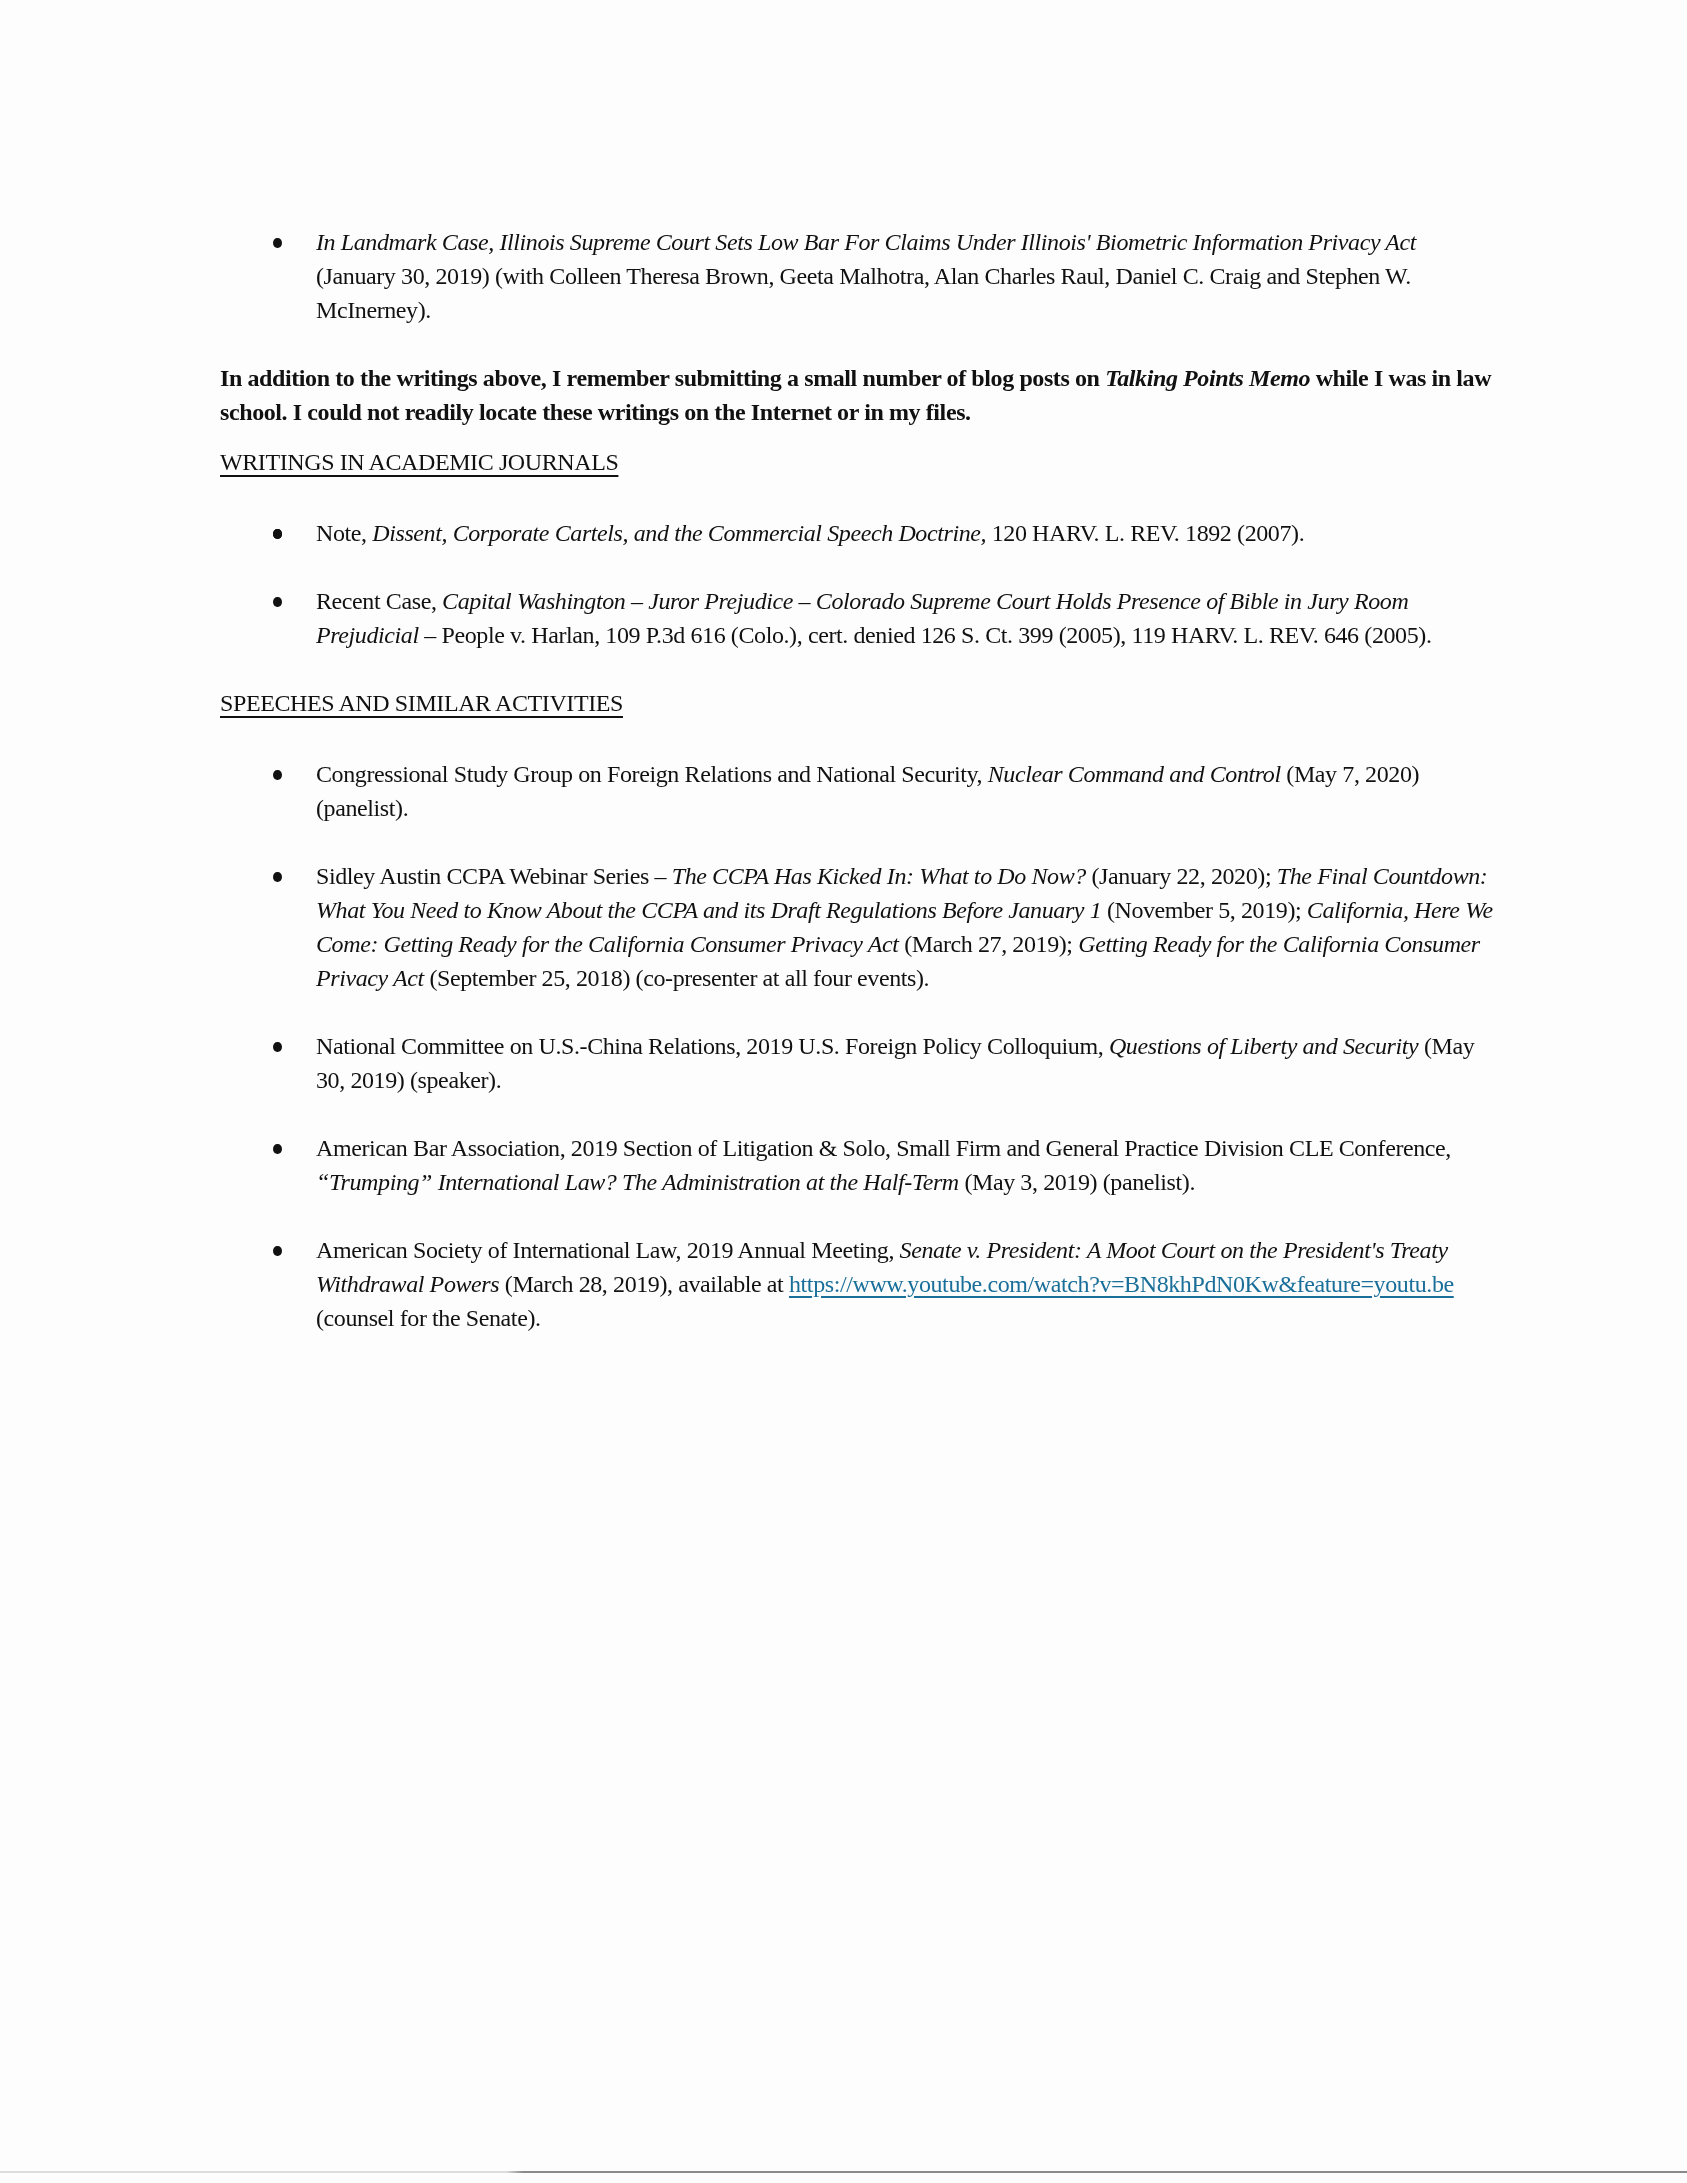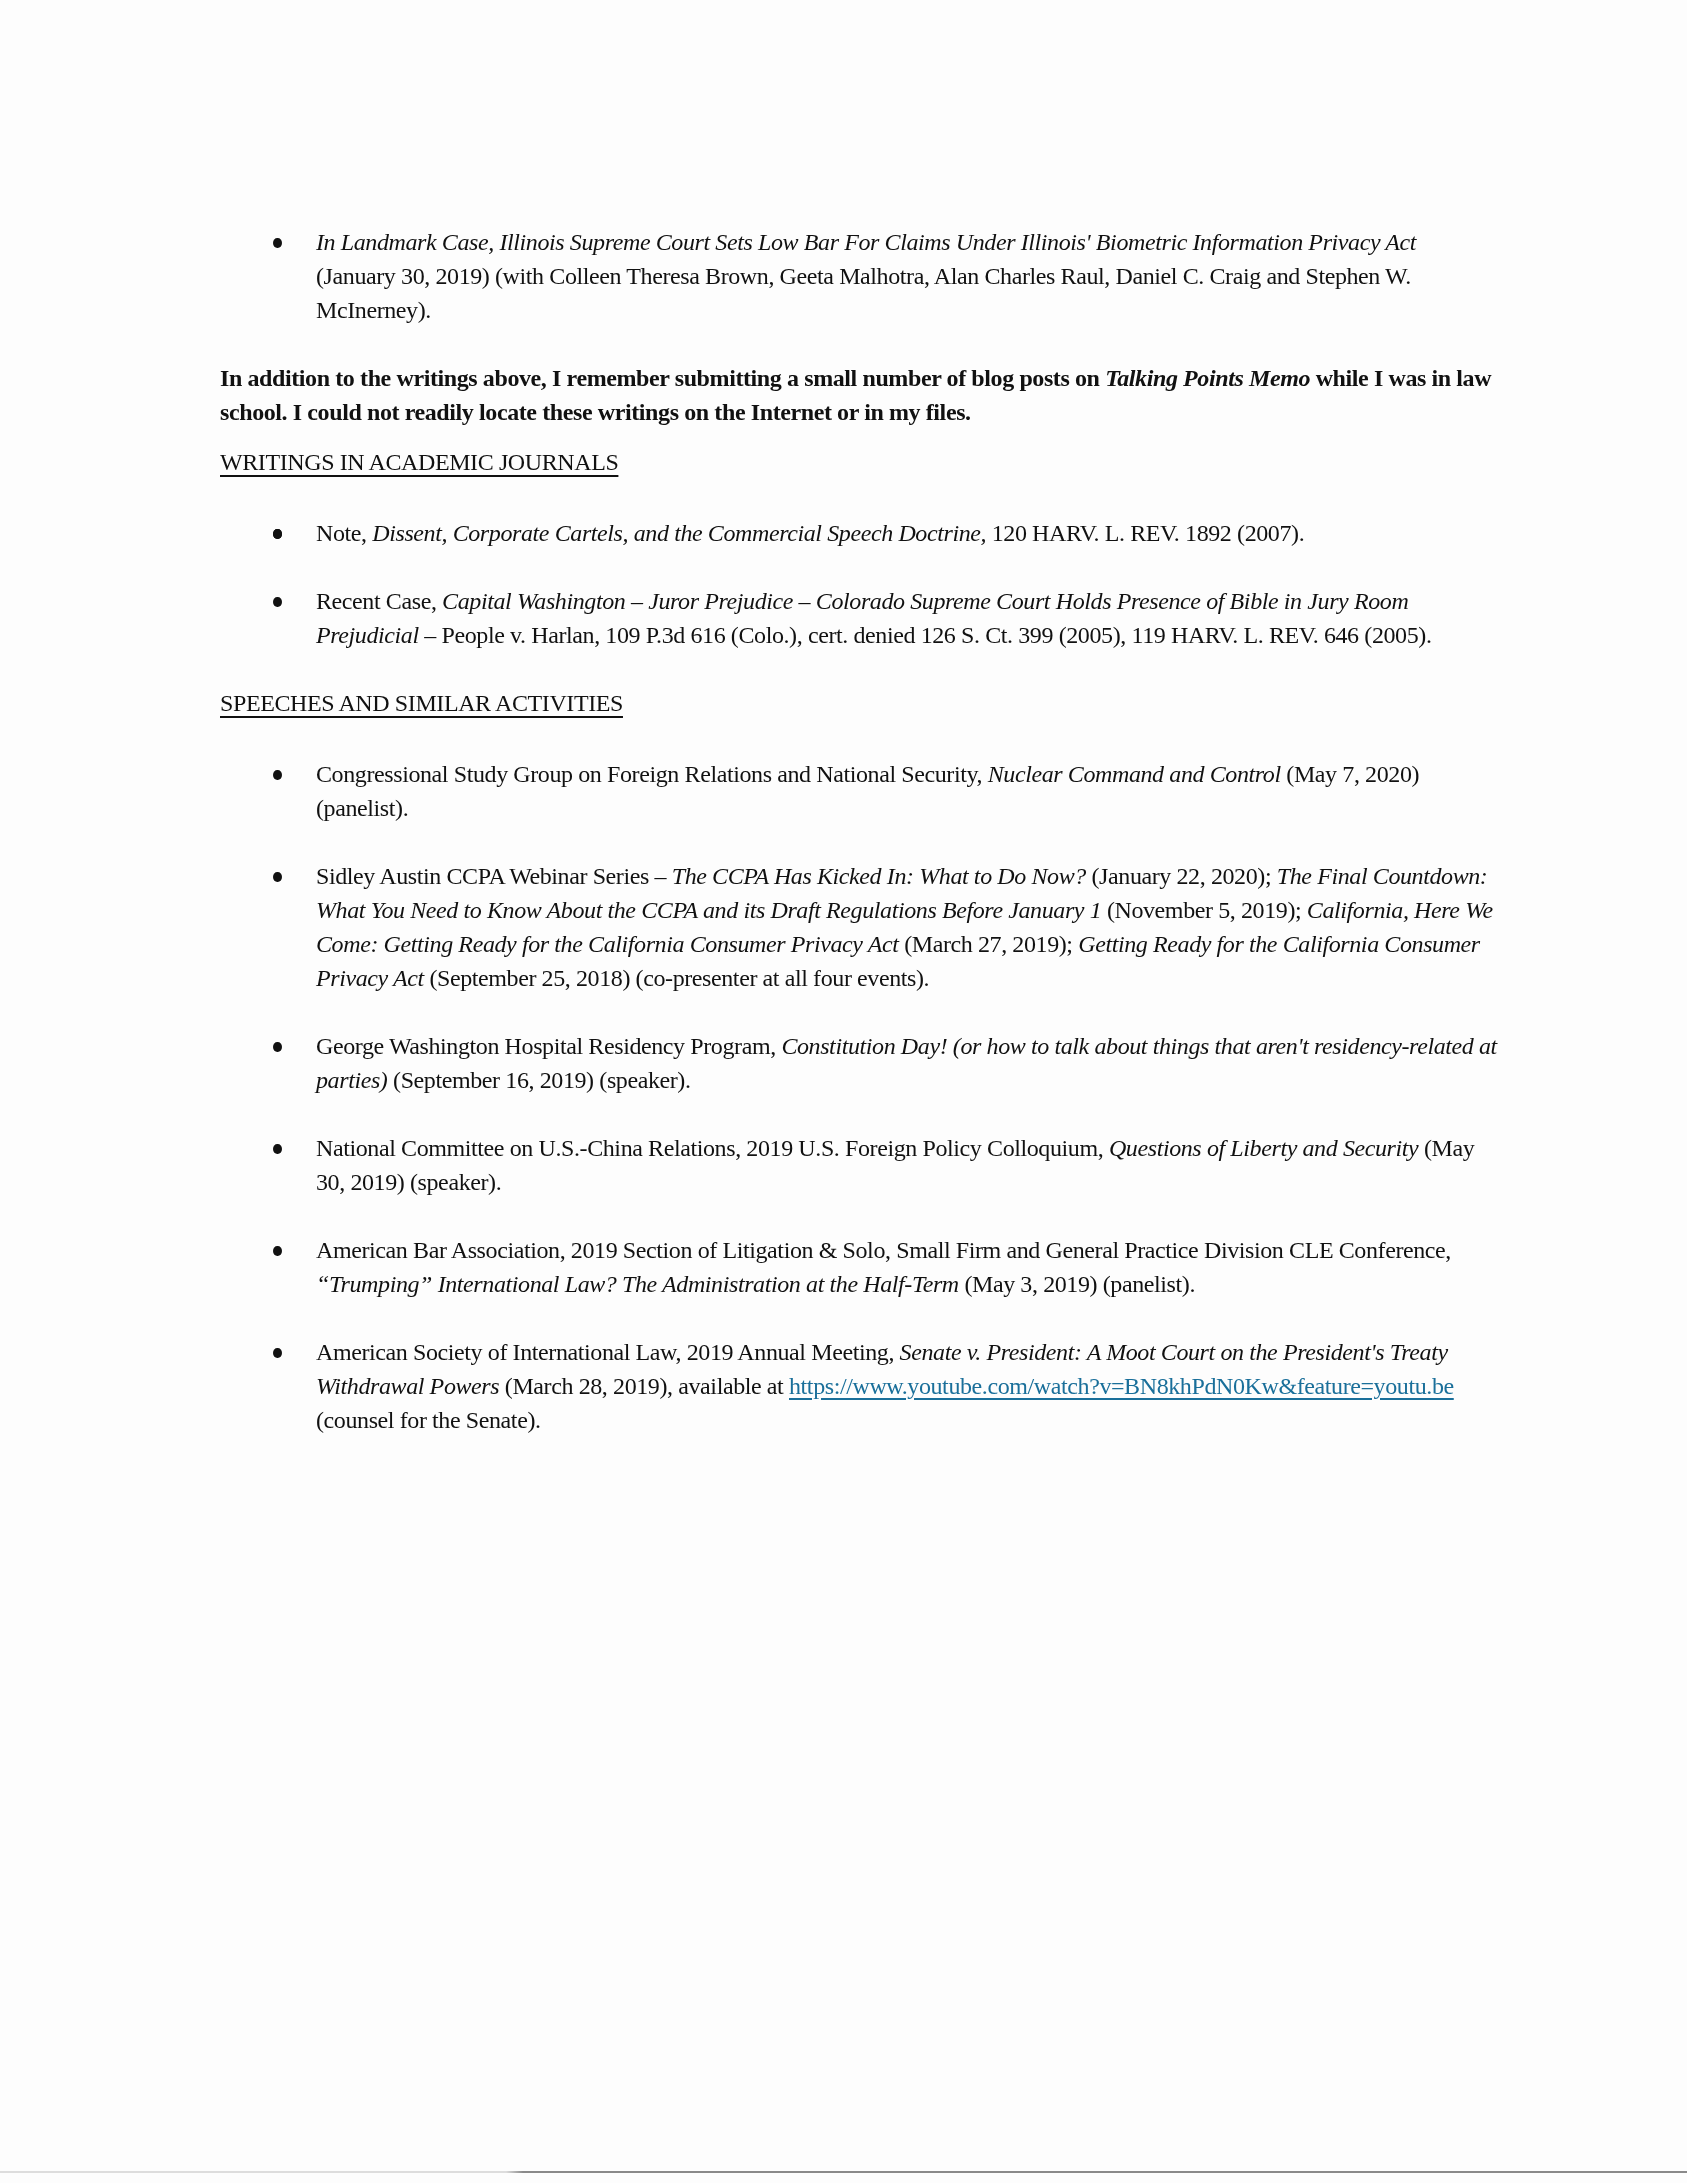--- a/index.html
+++ b/index.html
@@ -67,21 +67,20 @@
   <ul class="items">
       <li><span class="bullet"></span></li>
       <li><span class="bullet"></span><span><span>Note, </span><i>Dissent, Corporate Cartels, and the Commercial Speech Doctrine,</i><span> 120 HARV. L. REV. 1892 (2007).</span></span></li>
       <li><span class="bullet"></span><span><span>Recent Case, </span><i>Capital Washington – Juror Prejudice – Colorado Supreme Court Holds Presence of Bible in Jury Room Prejudicial</i><span> – People v. Harlan, 109 P.3d 616 (Colo.), cert. denied 126 S. Ct. 399 (2005), 119 HARV. L. REV. 646 (2005).</span></span></li>
     </ul>
 
   <div class="heading">SPEECHES AND SIMILAR ACTIVITIES</div>
   <ul class="items last">
       <li><span class="bullet"></span><span><span>Congressional Study Group on Foreign Relations and National Security, </span><i>Nuclear Command and Control</i><span> (May 7, 2020) (panelist).</span></span></li>
       <li><span class="bullet"></span><span><span>Sidley Austin CCPA Webinar Series – </span><i>The CCPA Has Kicked In:  What to Do Now?</i><span> (January 22, 2020); </span><i>The Final Countdown: What You Need to Know About the CCPA and its Draft Regulations Before January 1</i><span> (November 5, 2019); </span><i>California, Here We Come: Getting Ready for the California Consumer Privacy Act</i><span> (March 27, 2019); </span><i>Getting Ready for the California Consumer Privacy Act</i><span> (September 25, 2018) (co-presenter at all four events).</span></span></li>
-      <li><span class="bullet"></span><span><span>George Washington Hospital Residency Program, </span><i>Constitution Day! (or how to talk about things that aren't residency-related at parties)</i><span> (September 16, 2019) (speaker).</span></span></li>
       <li><span class="bullet"></span><span><span>National Committee on U.S.-China Relations, 2019 U.S. Foreign Policy Colloquium, </span><i>Questions of Liberty and Security</i><span> (May 30, 2019) (speaker).</span></span></li>
       <li><span class="bullet"></span><span><span>American Bar Association, 2019 Section of Litigation &amp; Solo, Small Firm and General Practice Division CLE Conference, </span><i>“Trumping” International Law? The Administration at the Half-Term</i><span> (May 3, 2019) (panelist).</span></span></li>
       <li><span class="bullet"></span><span><span>American Society of International Law, 2019 Annual Meeting, </span><i>Senate v. President: A Moot Court on the President's Treaty Withdrawal Powers</i><span> (March 28, 2019), available at </span><a class="link" style="color: rgb(26, 111, 154);">https://www.youtube.com/watch?v=BN8khPdN0Kw&amp;feature=youtu.be</a><span> (counsel for the Senate).</span></span></li>
     </ul>
 
 </div>
 
 <div class="footer-rule"></div>
 
 

